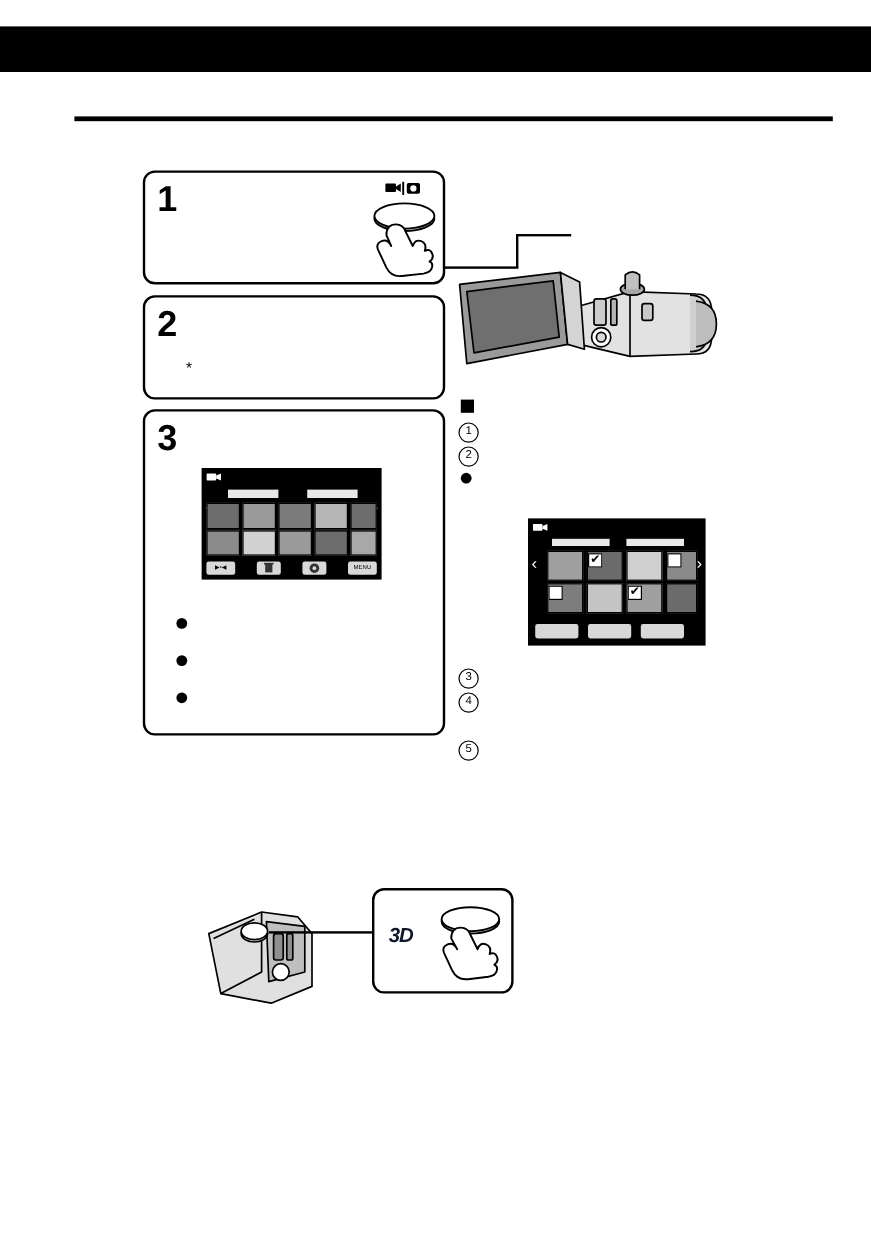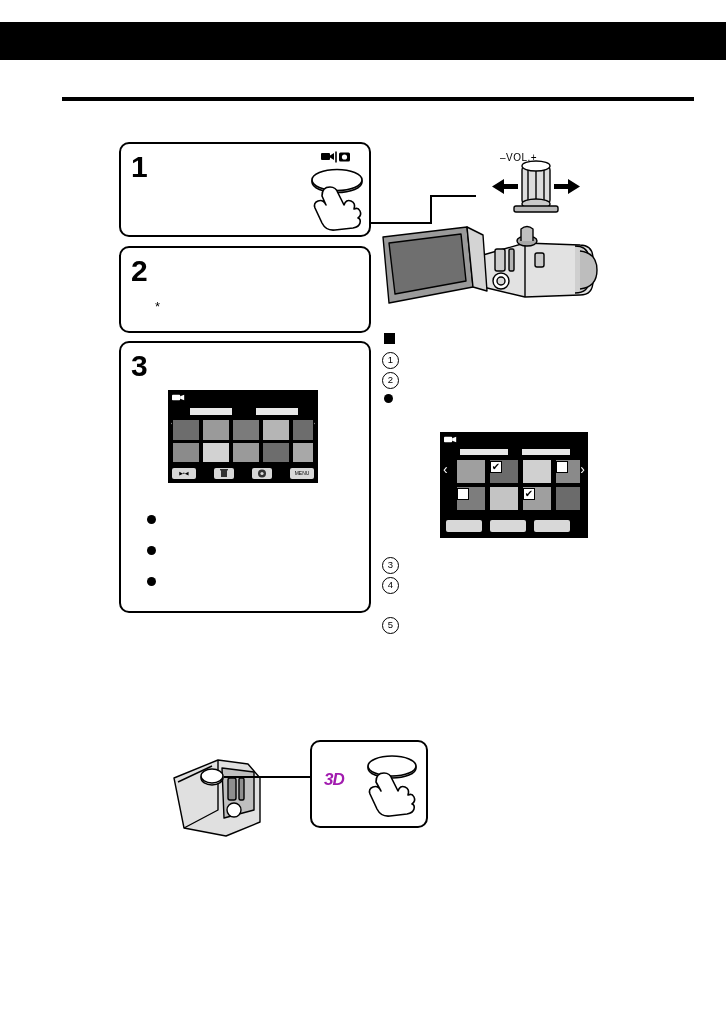--- a/index.html
+++ b/index.html
@@ -169,21 +169,21 @@
     border-radius: 10px;
     background: #fff;
     box-sizing: border-box;
   }
   .btn3d-label {
     position: absolute;
     left: 12px; top: 28px;
     font-size: 17px;
     font-weight: bold;
     font-style: italic;
-    color: #a21caf;
+    color: #0f172a;
     letter-spacing: -1px;
   }
   .leader-line {
     position: absolute;
     background: #000;
   }
 </style>
 </head>
 <body>
 
@@ -323,42 +323,20 @@
 
       <ellipse cx="152" cy="26" rx="10" ry="5" fill="#a8a8a8"></ellipse>
       <path d="M146 26 L146 14 Q152 9 158 14 L158 26" fill="#c0c0c0"></path>
     </g>
   </svg>
 
   <div class="leader-line" style="left:370px; top:222px; width:62px; height:1.6px;"></div>
   <div class="leader-line" style="left:430px; top:196px; width:1.6px; height:27px;"></div>
   <div class="leader-line" style="left:430px; top:195px; width:46px; height:1.6px;"></div>
 
-  <div class="vol-wrap">
-    <div class="vol-label">–VOL.+</div>
-    <svg width="105" height="70" viewBox="0 0 105 70">
-      <g stroke="#000" stroke-width="1.4" fill="#ffffff">
-
-        <rect x="38" y="14" width="28" height="38" rx="4" fill="#dcdcdc"></rect>
-        <line x1="44" y1="16" x2="44" y2="50"></line>
-        <line x1="52" y1="16" x2="52" y2="50"></line>
-        <line x1="60" y1="16" x2="60" y2="50"></line>
-        <ellipse cx="52" cy="14" rx="14" ry="5" fill="#ffffff"></ellipse>
-        <ellipse cx="52" cy="52" rx="14" ry="5" fill="#c9c9c9"></ellipse>
-
-        <rect x="30" y="54" width="44" height="6" rx="2" fill="#b8b8b8"></rect>
-      </g>
-      <g fill="#000">
-
-        <path d="M34 32 L20 32 L20 27 L8 34.5 L20 42 L20 37 L34 37 Z"></path>
-
-        <path d="M70 32 L84 32 L84 27 L96 34.5 L84 42 L84 37 L70 37 Z"></path>
-      </g>
-    </svg>
-  </div>
 
   <div class="bottom-wrap">
     <svg style="position:absolute; left:0; top:8px;" width="150" height="100" viewBox="0 0 150 100">
       <g stroke="#000" stroke-width="1.4" fill="#ffffff" stroke-linejoin="round">
         <path d="M6 30 L50 12 L80 16 L92 30 L92 74 L58 88 L16 80 Z" fill="#e0e0e0"></path>
         <path d="M50 12 L50 62 L16 80" fill="none"></path>
         <path d="M54 20 L86 24 L86 62 L56 70 Z" fill="#bfbfbf"></path>
         <rect x="60" y="30" width="8" height="22" rx="2" fill="#8f8f8f"></rect>
         <rect x="71" y="30" width="5" height="22" rx="1.5" fill="#8f8f8f"></rect>
         <circle cx="66" cy="62" r="7" fill="#ffffff"></circle>

